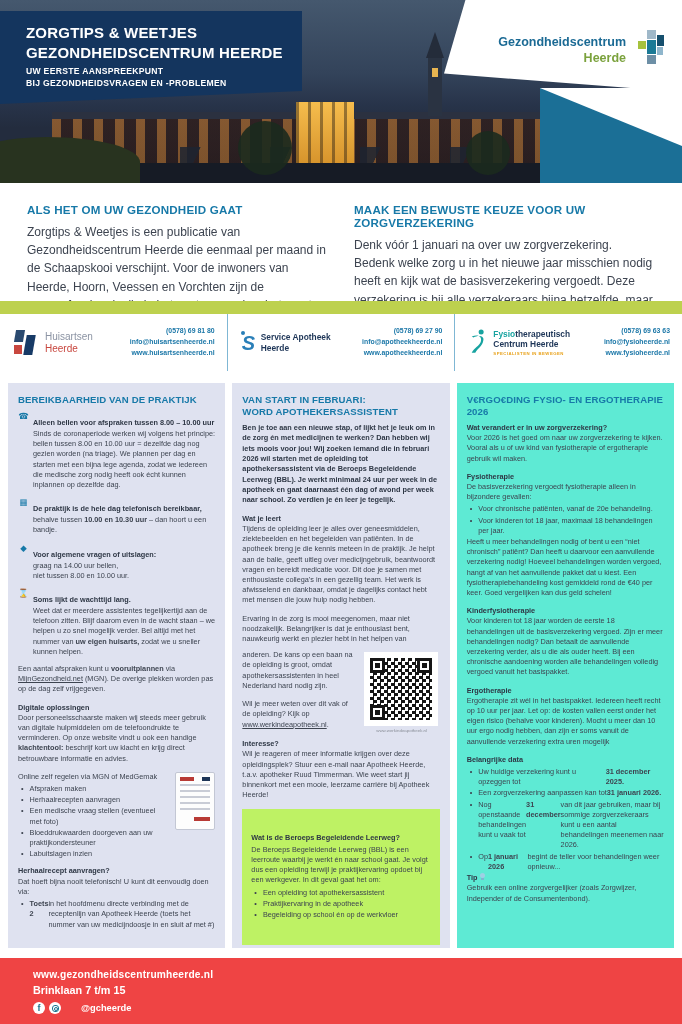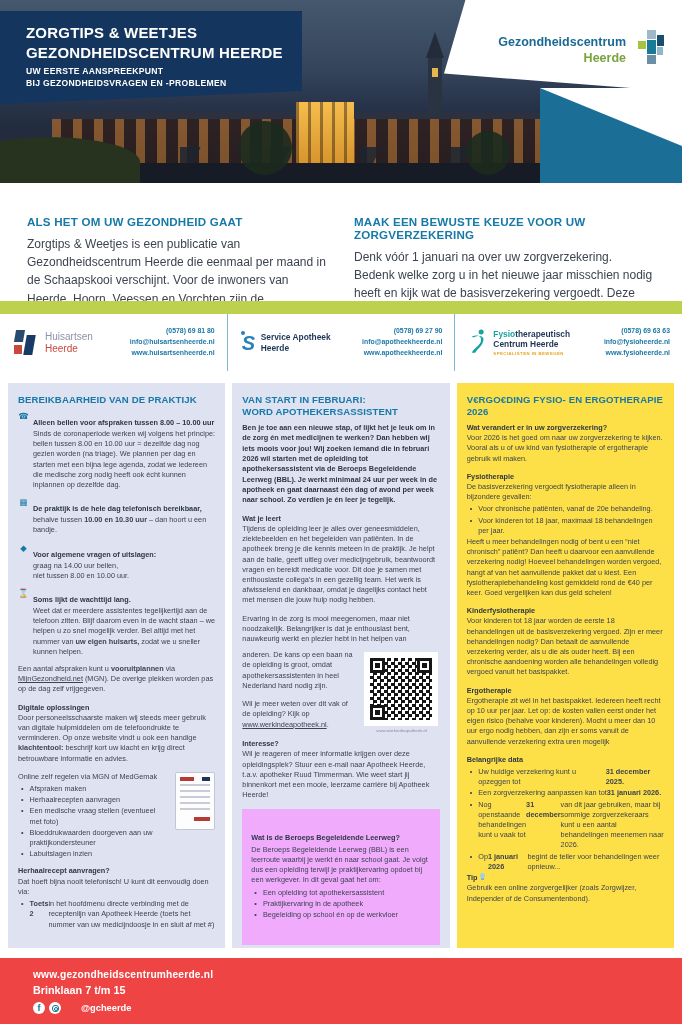--- a/index.html
+++ b/index.html
@@ -49,21 +49,21 @@
   .logo-mark { position:relative; width:34px; height:44px; flex:0 0 auto; }
   .logo-mark span { position:absolute; }
   .lm1 { left:13px; top:1px;  width:9px;  height:9px;  background:#9fb8c9; }
   .lm2 { left:23px; top:6px;  width:7px;  height:11px; background:#16506e; }
   .lm3 { left:4px;  top:12px; width:8px;  height:8px;  background:#a6c23e; }
   .lm4 { left:13px; top:11px; width:9px;  height:14px; background:#1b7a96; }
   .lm5 { left:23px; top:18px; width:6px;  height:8px;  background:#8fb6cc; }
   .lm6 { left:13px; top:26px; width:9px;  height:9px;  background:#6d8fa6; }
 
   
-  .intro { height:118px; display:flex; gap:26px; padding:32px 27px 0; overflow:hidden; }
+  .intro { height:118px; display:flex; gap:26px; padding:20px 27px 0; overflow:hidden; }
   .intro-col { flex:1; }
   .intro-col h2 { color:#1779a8; font-size:11.6px; font-weight:bold; letter-spacing:.2px; margin-bottom:7px; }
   .intro-col p { color:#3d4450; font-size:12px; line-height:1.52; }
 
   .green-band { height:13px; background:#bdd14e; }
 
   
   .contacts { height:57px; display:flex; background:#fff; }
   .contact { flex:1; display:flex; align-items:center; justify-content:space-between;
     padding:6px 12px 6px 14px; }
@@ -86,21 +86,21 @@
   .fy-name .r1 { font-size:8.4px; font-weight:bold; }
   .fy-teal { color:#17a3a0; } .fy-navy { color:#1d3557; }
   .fy-name .r2 { color:#1d3557; font-size:8.4px; font-weight:bold; }
   .fy-name .tag { color:#e8a21b; font-size:4.3px; font-weight:bold; letter-spacing:.45px; margin-top:1px; }
 
   
   .spacer { height:12px; background:#fff; }
   .content { flex:1; min-height:0; display:flex; gap:7px; padding:0 8px 10px; }
   .panel { flex:1; overflow:hidden; padding:11px 10px 10px; }
   .lav { background:#dfe2f0; }
-  .mint { background:#fde047; }
+  .mint { background:#5eead4; }
   .col-head { color:#1779a8; font-size:9.6px; font-weight:bold; letter-spacing:.1px;
     line-height:1.25; margin-bottom:5px; white-space:pre-line; }
   .body, .ibody, li { color:#3d4450; font-size:7.3px; line-height:1.4; }
   .ibody { white-space:pre-line; }
   .bt { color:#2e3745; font-weight:bold; font-size:7.3px; line-height:1.4; }
   .p-item { display:flex; gap:4px; margin-bottom:7px; }
   .p-item .ic { flex:0 0 11px; color:#1779a8; font-size:8.5px; line-height:1.2; text-align:center; }
   .cal-ic { color:#1779a8; }
   ul { list-style:none; margin-top:2px; }
   li { display:flex; margin-bottom:1px; }
@@ -120,21 +120,21 @@
   .wrap-row { display:flex; gap:7px; margin-top:6px; }
   .wrap-row .txt { flex:1; }
   .qr-wrap { flex:0 0 76px; padding-top:2px; }
   .qr { width:74px; height:74px; background:#fff; padding:6px; }
   .qr-inner { position:relative; width:100%; height:100%;
     background:conic-gradient(#151515 25%,#fff 0 50%,#151515 0 75%,#fff 0) 0 0/7px 7px; }
   .qr-f { position:absolute; width:15px; height:15px; border:3px solid #151515; background:#fff; }
   .qr-f::after { content:""; position:absolute; inset:2px; background:#151515; }
   .qr-tl { left:0; top:0; } .qr-tr { right:0; top:0; } .qr-bl { left:0; bottom:0; }
   .qr-cap { text-align:center; font-size:4.4px; color:#8a8f98; margin-top:2px; }
-  .bbl-box { background:#f0abfc; padding:24px 9px; margin-top:8px; }
+  .bbl-box { background:#bef264; padding:24px 9px; margin-top:8px; }
   .bbl-box .bt { margin-bottom:2px; }
 
   .bulb { display:inline-block; width:5px; height:7px; margin-left:3px; position:relative; }
   .bulb::before { content:""; position:absolute; left:0; top:0; width:5px; height:5px;
     border-radius:50%; background:#9fd0e4; }
   .bulb::after { content:""; position:absolute; left:1px; bottom:0; width:3px; height:2px; background:#7db7d0; }
 
   
   .footer { height:66px; background:#ef4444; color:#fff; padding:11px 0 0 33px; }
   .f-site { font-weight:bold; font-size:10.2px; letter-spacing:.2px; }

